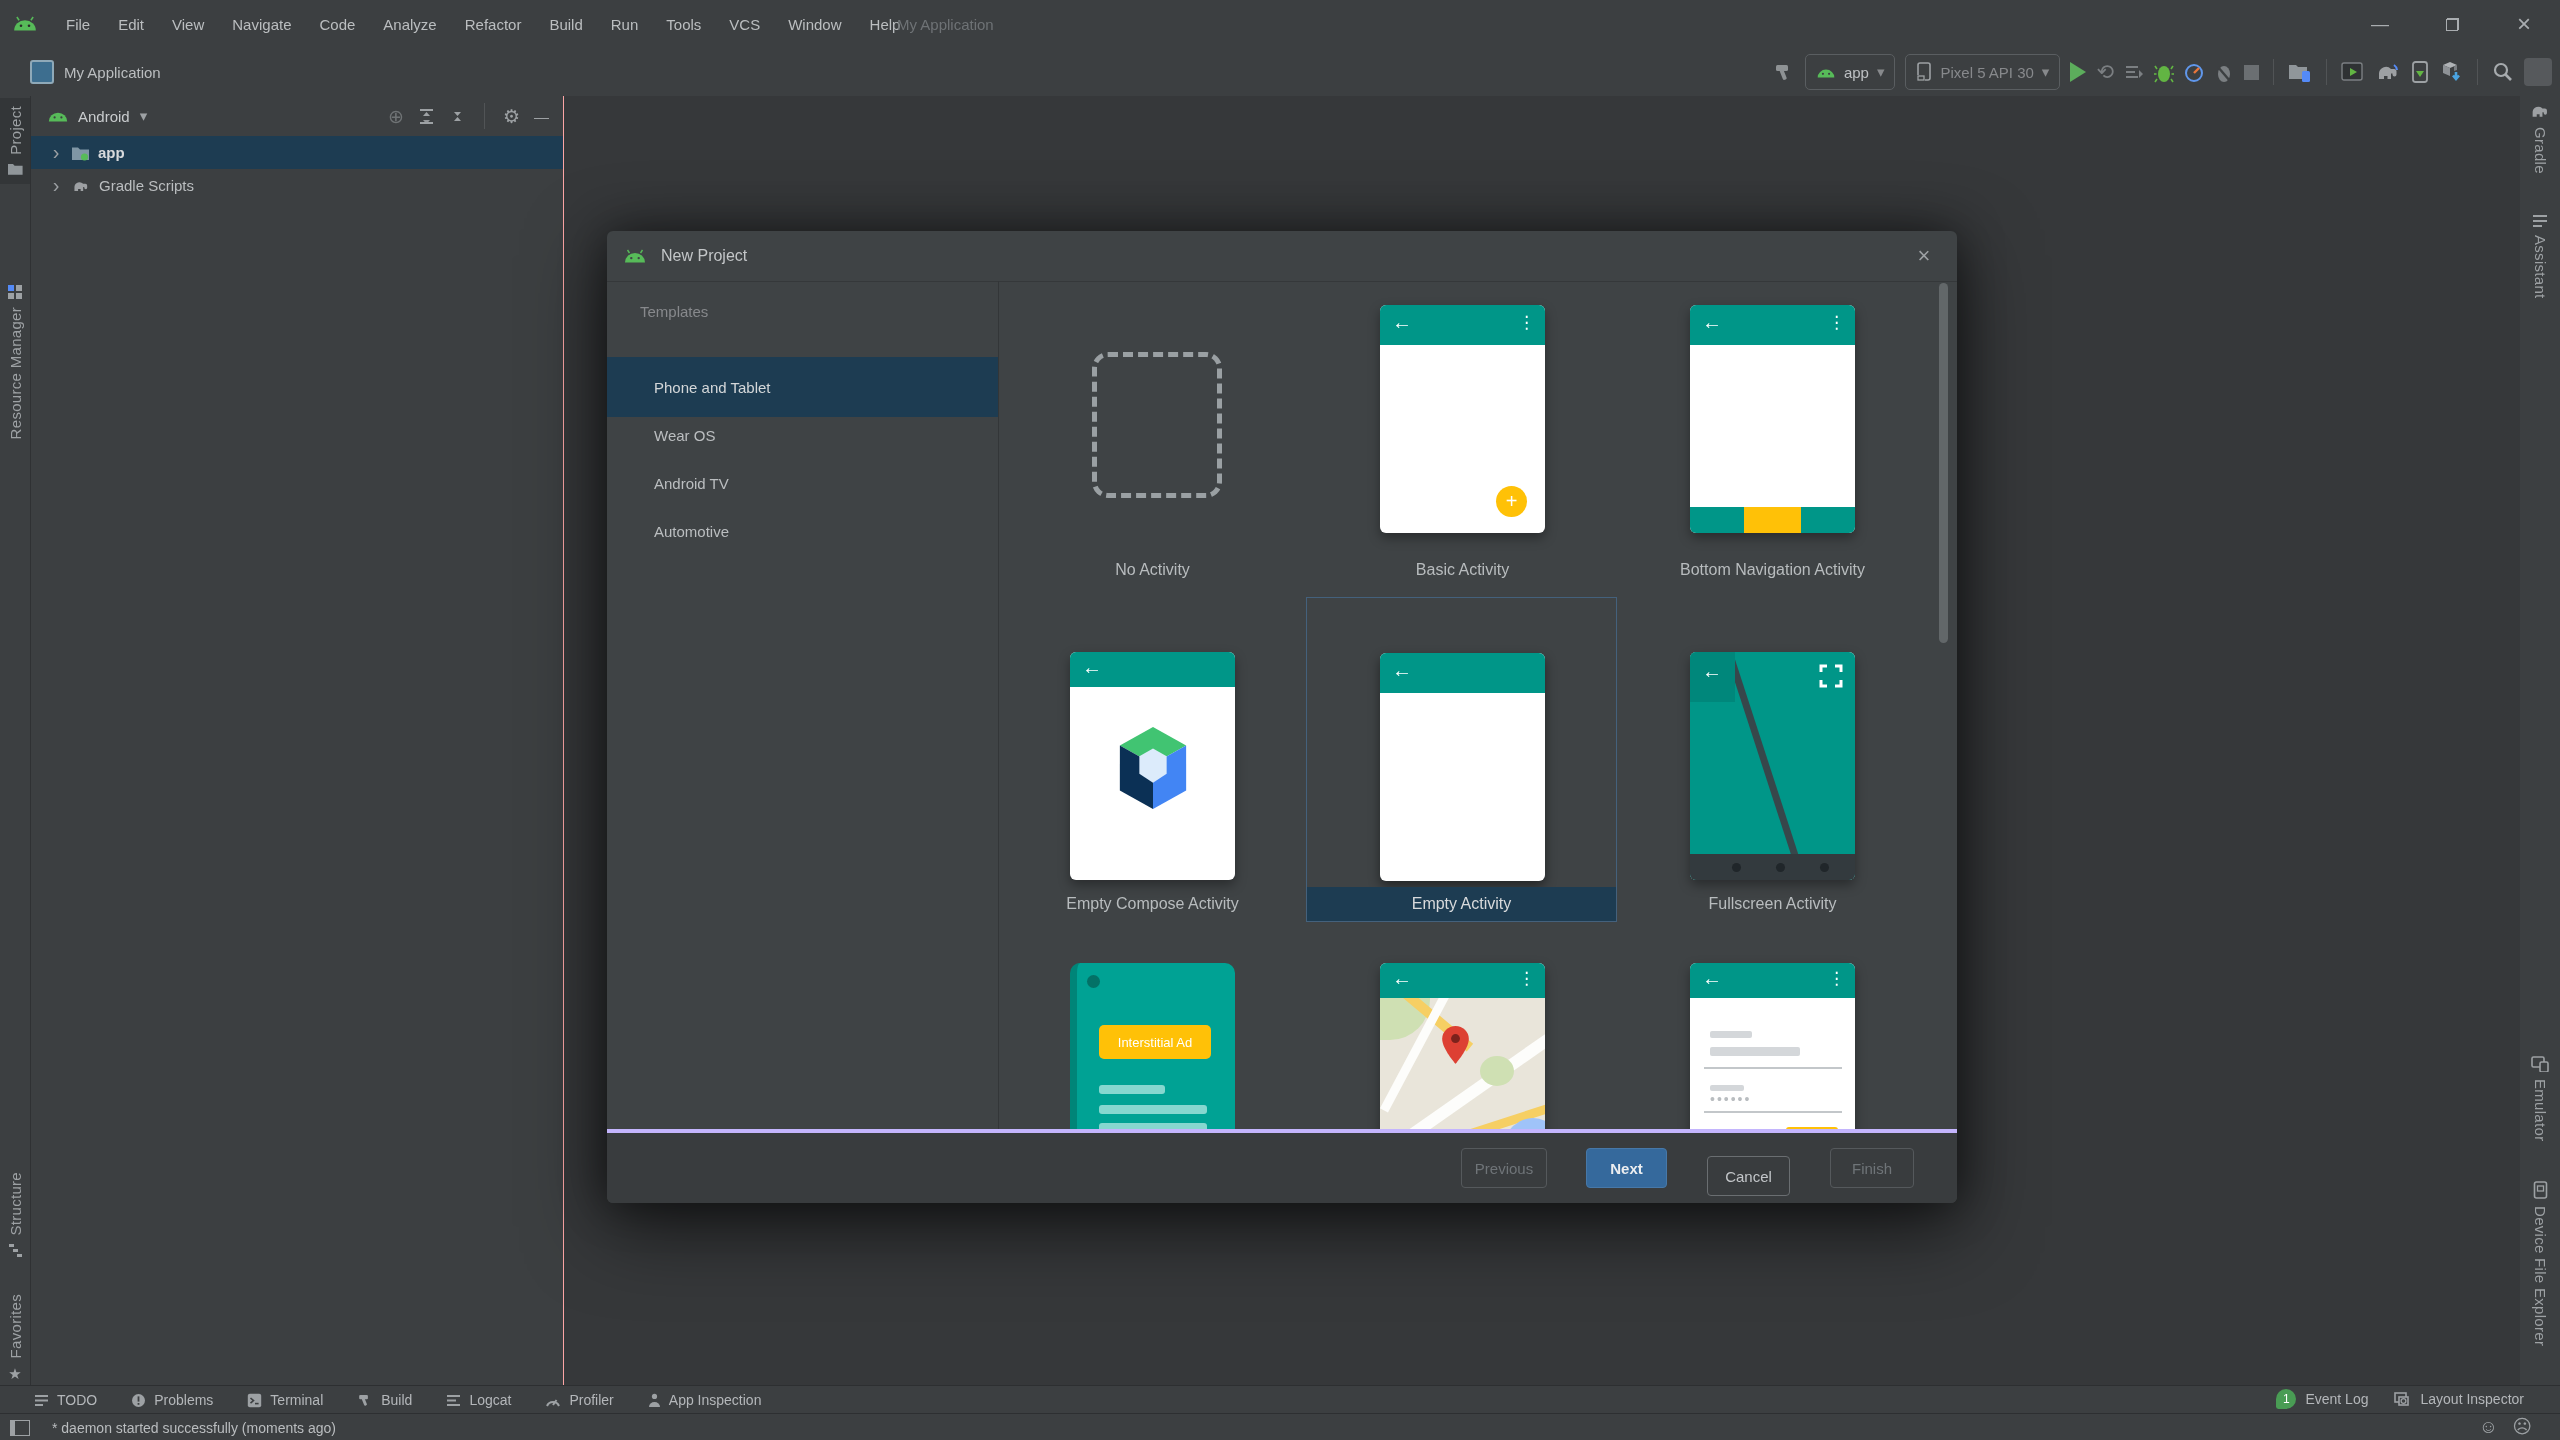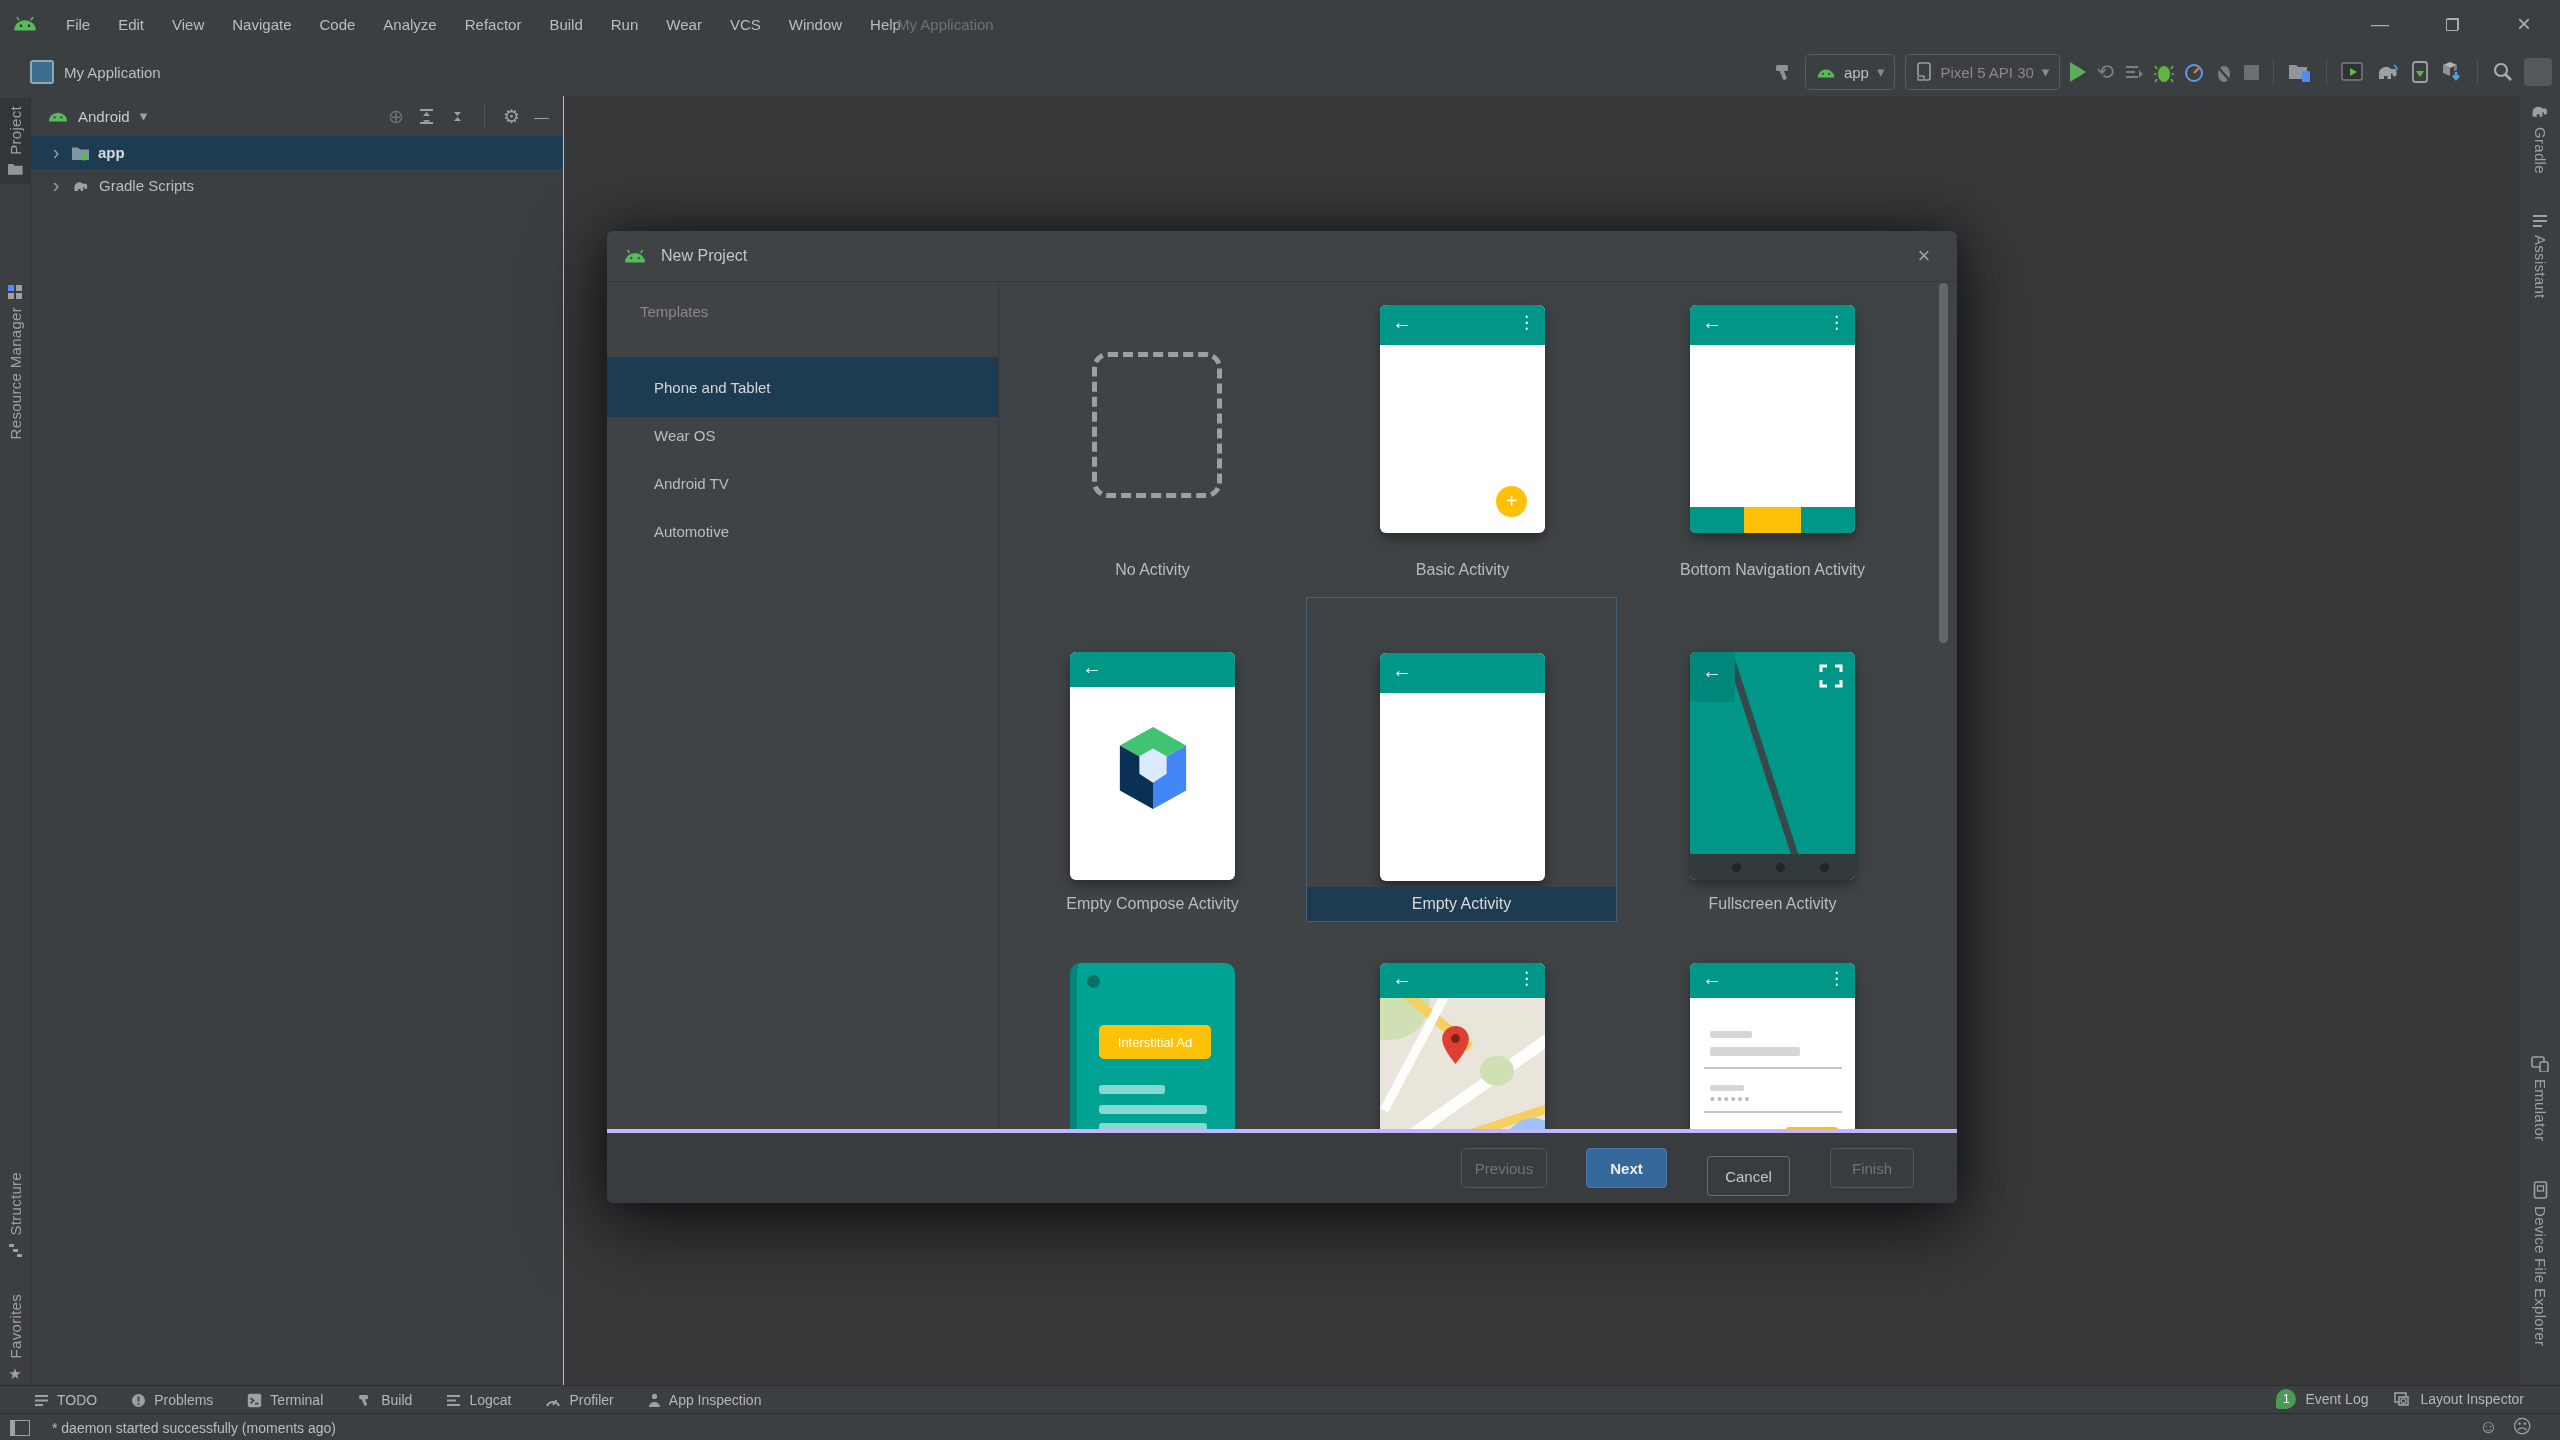--- a/index.html
+++ b/index.html
@@ -134,21 +134,21 @@
     </span>
     <span class="menu-item">File</span>
     <span class="menu-item">Edit</span>
     <span class="menu-item">View</span>
     <span class="menu-item">Navigate</span>
     <span class="menu-item">Code</span>
     <span class="menu-item">Analyze</span>
     <span class="menu-item">Refactor</span>
     <span class="menu-item">Build</span>
     <span class="menu-item">Run</span>
-    <span class="menu-item">Wear</span>
+    <span class="menu-item">Tools</span>
     <span class="menu-item">VCS</span>
     <span class="menu-item">Window</span>
     <span class="menu-item">Help</span>
   </div>
   <div id="win-title">My Application</div>
   <div id="win-controls">
     <span class="win-btn">—</span>
     <span class="win-btn">
         <span class="max-ico">
           <span class="f"></span>

